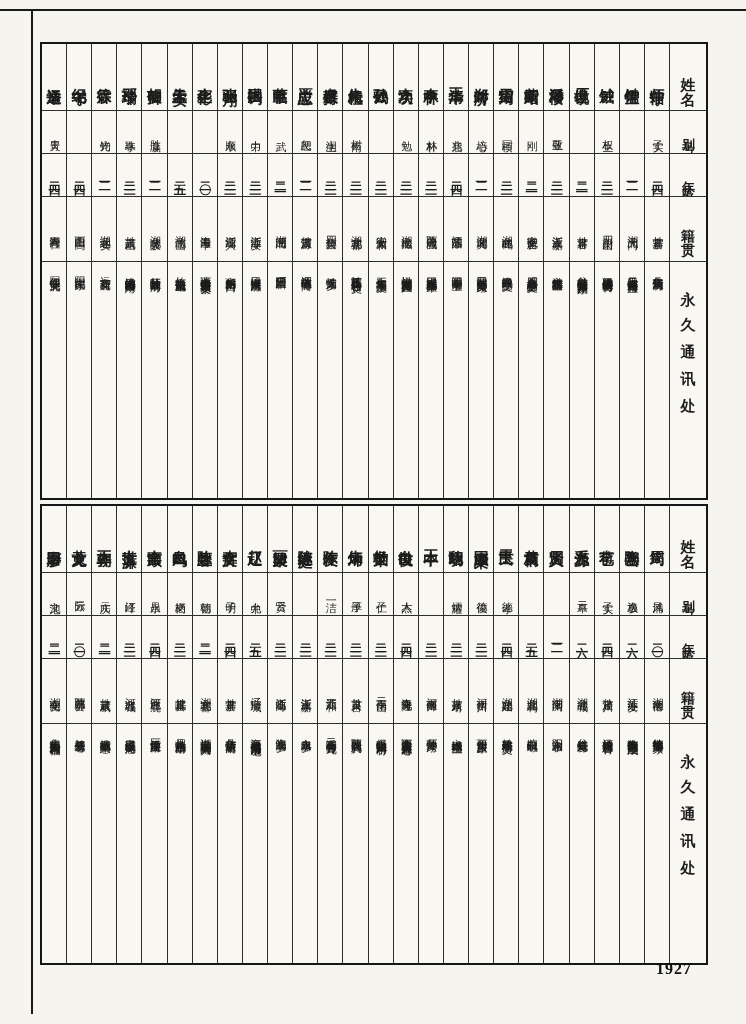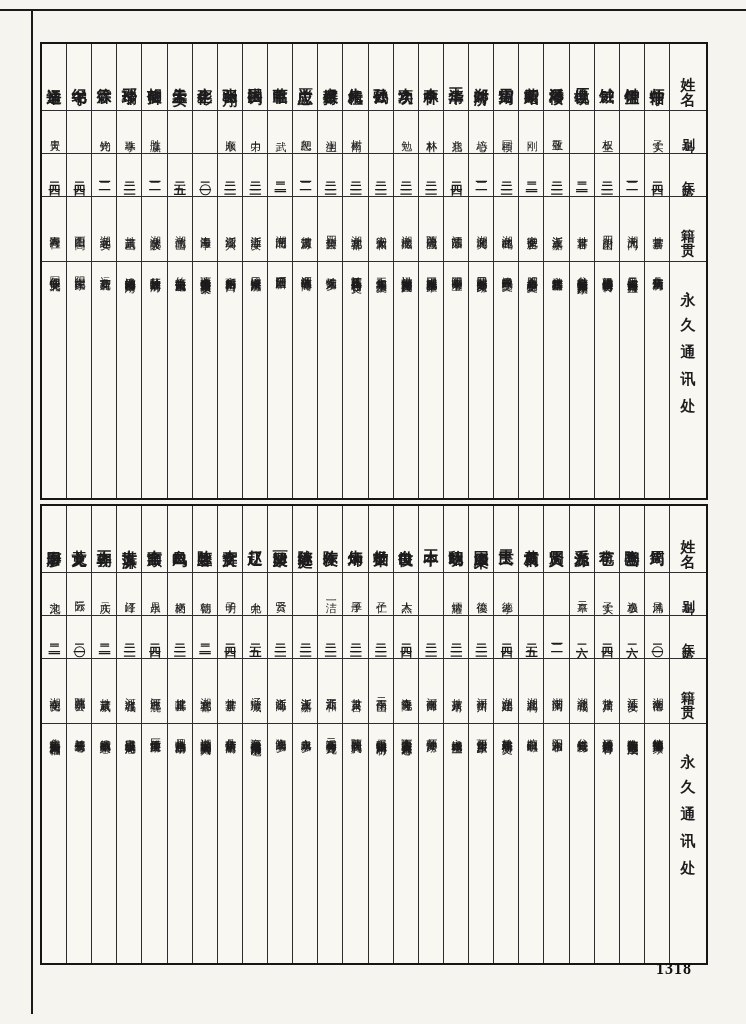--- a/index.html
+++ b/index.html
@@ -952,13 +952,13 @@
       </div>
     <div class="cell c-native">
         <span>湖南安化</span>
       </div>
     <div class="cell c-addr">
         <span>安化桥头市大屋村种福园</span>
       </div>
   </div>
   </div>
 
-<div class="page-number">1318</div>
+<div class="page-number">1927</div>
 
 </body></html>

